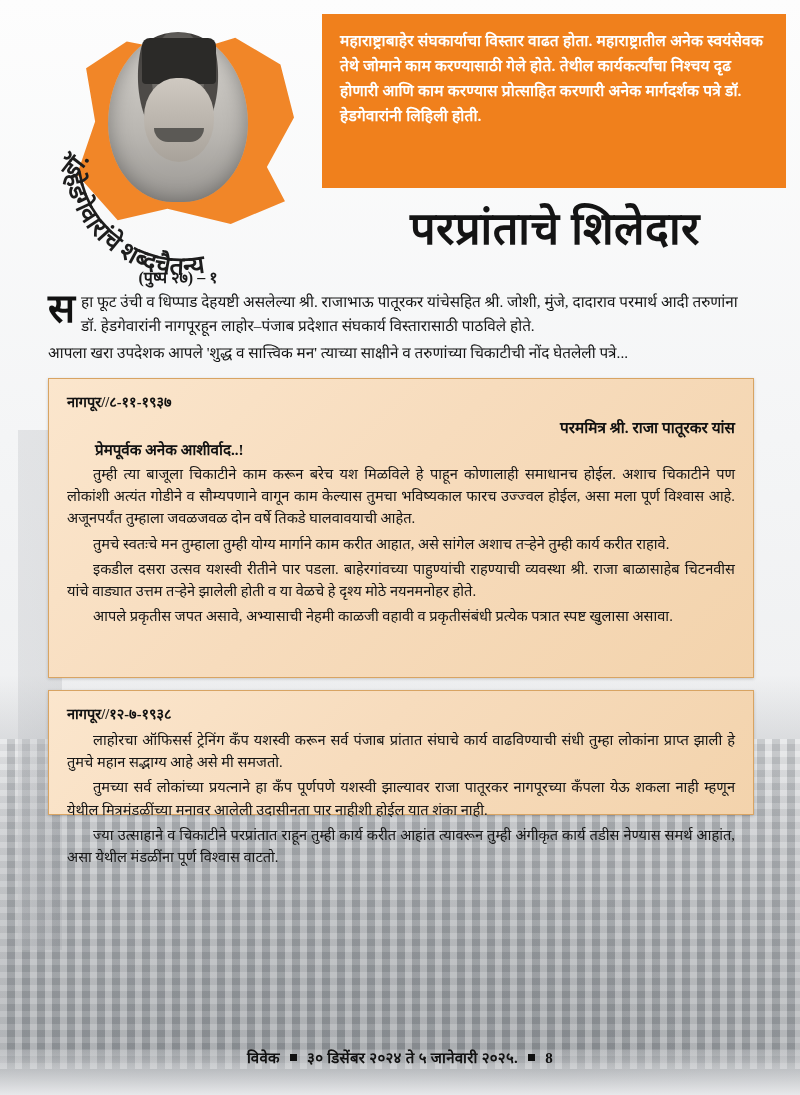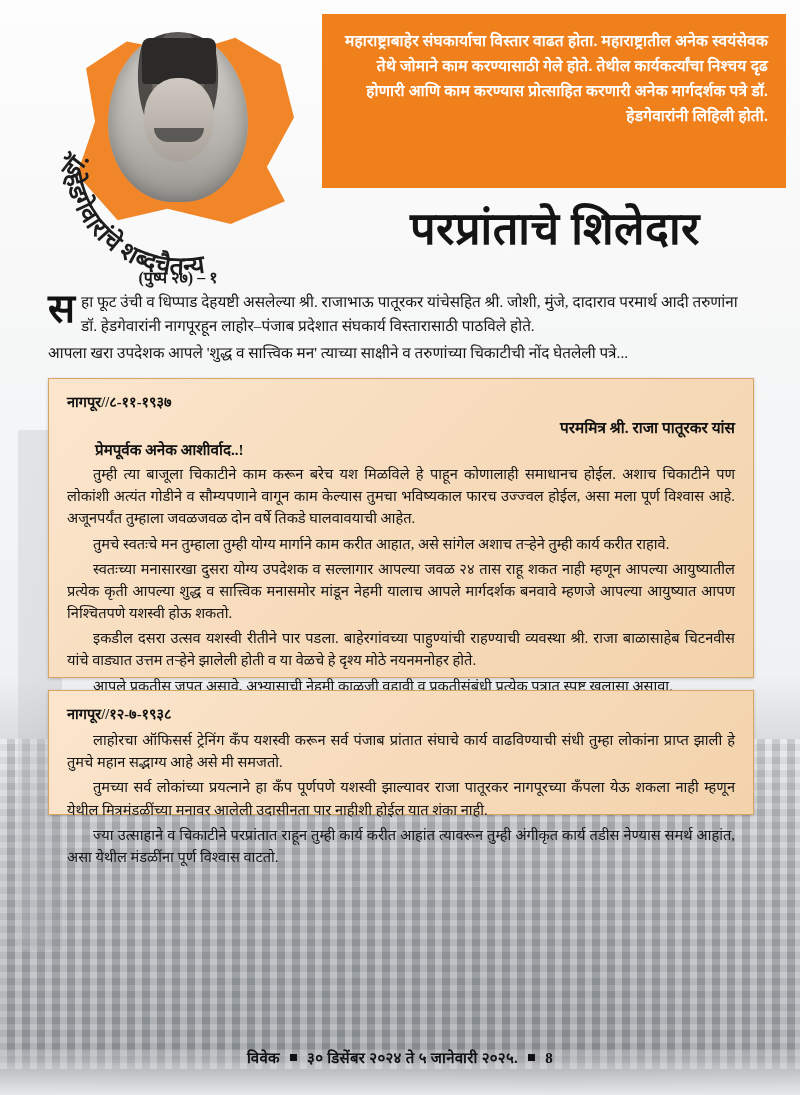--- a/index.html
+++ b/index.html
@@ -59,21 +59,21 @@
 
   
   .orange-box {
     position: absolute;
     left: 322px; top: 14px;
     width: 464px; height: 174px;
     background: #f0801c;
     padding: 14px 18px;
     box-sizing: border-box;
     color: #ffffff;
-    text-align: right;
+    text-align: left;
   }
   .orange-box p {
     margin: 0;
     font-size: 15.5px;
     line-height: 1.62;
     font-weight: 700;
     letter-spacing: .2px;
     font-family: "Liberation Serif", serif;
   }
 
@@ -269,21 +269,20 @@
     </p>
     <p>आपला खरा उपदेशक आपले 'शुद्ध व सात्त्विक मन' त्याच्या साक्षीने व तरुणांच्या चिकाटीची नोंद घेतलेली पत्रे...</p>
   </div>
 
   <div class="letter letter-1">
     <div class="place-date">नागपूर//८-११-१९३७</div>
     <div class="salutation">परममित्र श्री. राजा पातूरकर यांस</div>
     <div class="greeting">प्रेमपूर्वक अनेक आशीर्वाद..!</div>
     <p class="body">तुम्ही त्या बाजूला चिकाटीने काम करून बरेच यश मिळविले हे पाहून कोणालाही समाधानच होईल. अशाच चिकाटीने पण लोकांशी अत्यंत गोडीने व सौम्यपणाने वागून काम केल्यास तुमचा भविष्यकाल फारच उज्ज्वल होईल, असा मला पूर्ण विश्वास आहे. अजूनपर्यंत तुम्हाला जवळजवळ दोन वर्षे तिकडे घालवावयाची आहेत.</p>
     <p class="body">तुमचे स्वतःचे मन तुम्हाला तुम्ही योग्य मार्गाने काम करीत आहात, असे सांगेल अशाच तऱ्हेने तुम्ही कार्य करीत राहावे.</p>
-    <p class="body">स्वतःच्या मनासारखा दुसरा योग्य उपदेशक व सल्लागार आपल्या जवळ २४ तास राहू शकत नाही म्हणून आपल्या आयुष्यातील प्रत्येक कृती आपल्या शुद्ध व सात्त्विक मनासमोर मांडून नेहमी यालाच आपले मार्गदर्शक बनवावे म्हणजे आपल्या आयुष्यात आपण निश्चितपणे यशस्वी होऊ शकतो.</p>
     <p class="body">इकडील दसरा उत्सव यशस्वी रीतीने पार पडला. बाहेरगांवच्या पाहुण्यांची राहण्याची व्यवस्था श्री. राजा बाळासाहेब चिटनवीस यांचे वाड्यात उत्तम तऱ्हेने झालेली होती व या वेळचे हे दृश्य मोठे नयनमनोहर होते.</p>
     <p class="body">आपले प्रकृतीस जपत असावे, अभ्यासाची नेहमी काळजी वहावी व प्रकृतीसंबंधी प्रत्येक पत्रात स्पष्ट खुलासा असावा.</p>
   </div>
 
   <div class="letter letter-2">
     <div class="place-date">नागपूर//१२-७-१९३८</div>
     <p class="body">लाहोरचा ऑफिसर्स ट्रेनिंग कॅंप यशस्वी करून सर्व पंजाब प्रांतात संघाचे कार्य वाढविण्याची संधी तुम्हा लोकांना प्राप्त झाली हे तुमचे महान सद्भाग्य आहे असे मी समजतो.</p>
     <p class="body">तुमच्या सर्व लोकांच्या प्रयत्नाने हा कॅंप पूर्णपणे यशस्वी झाल्यावर राजा पातूरकर नागपूरच्या कॅंपला येऊ शकला नाही म्हणून येथील मित्रमंडळींच्या मनावर आलेली उदासीनता पार नाहीशी होईल यात शंका नाही.</p>
     <p class="body">ज्या उत्साहाने व चिकाटीने परप्रांतात राहून तुम्ही कार्य करीत आहांत त्यावरून तुम्ही अंगीकृत कार्य तडीस नेण्यास समर्थ आहांत, असा येथील मंडळींना पूर्ण विश्वास वाटतो.</p>
   </div>

